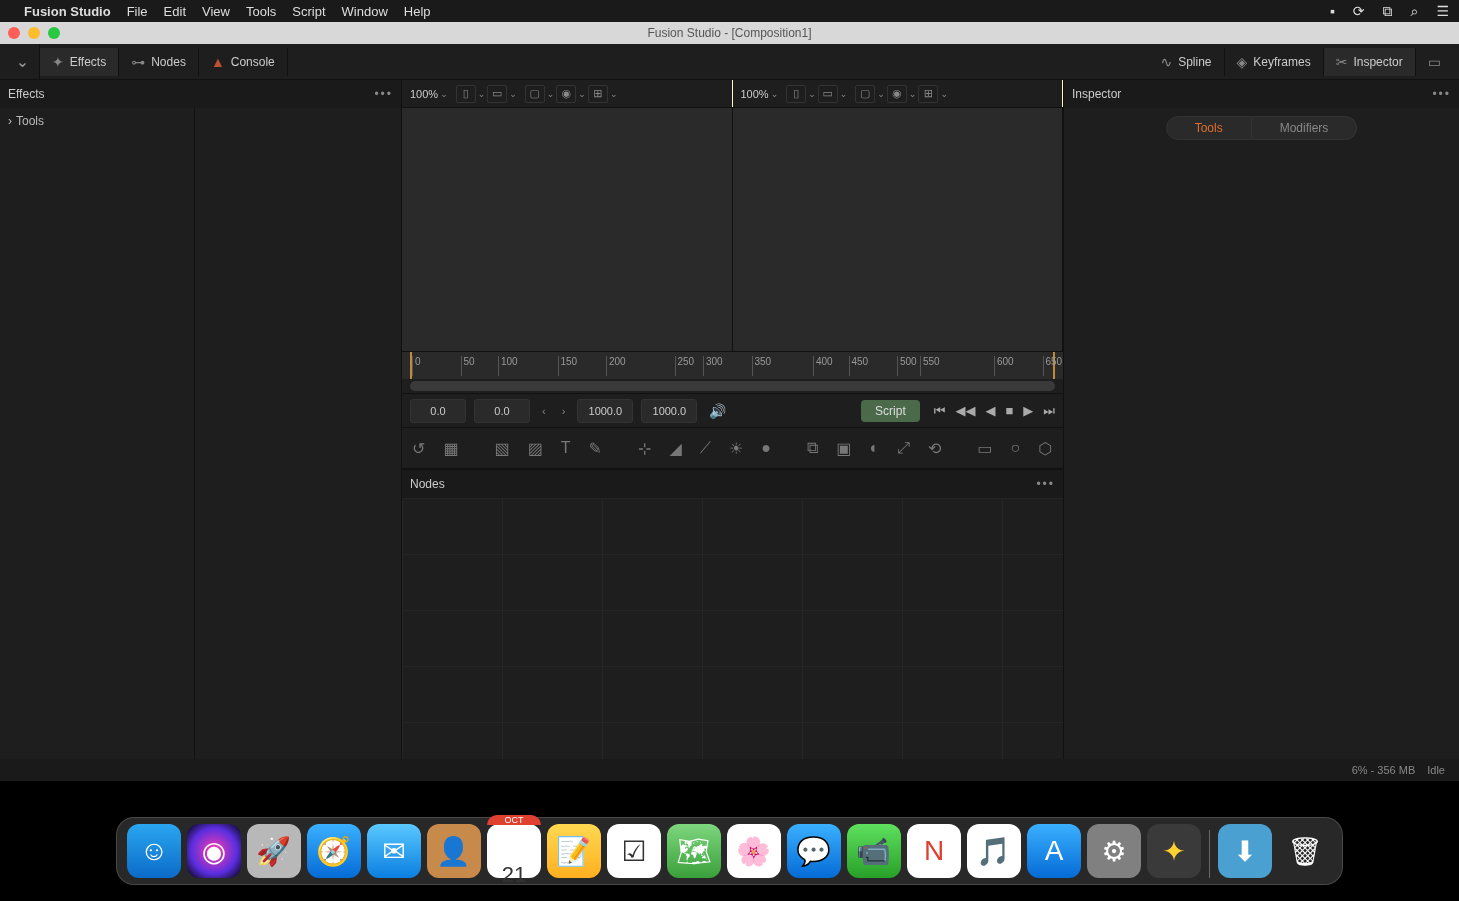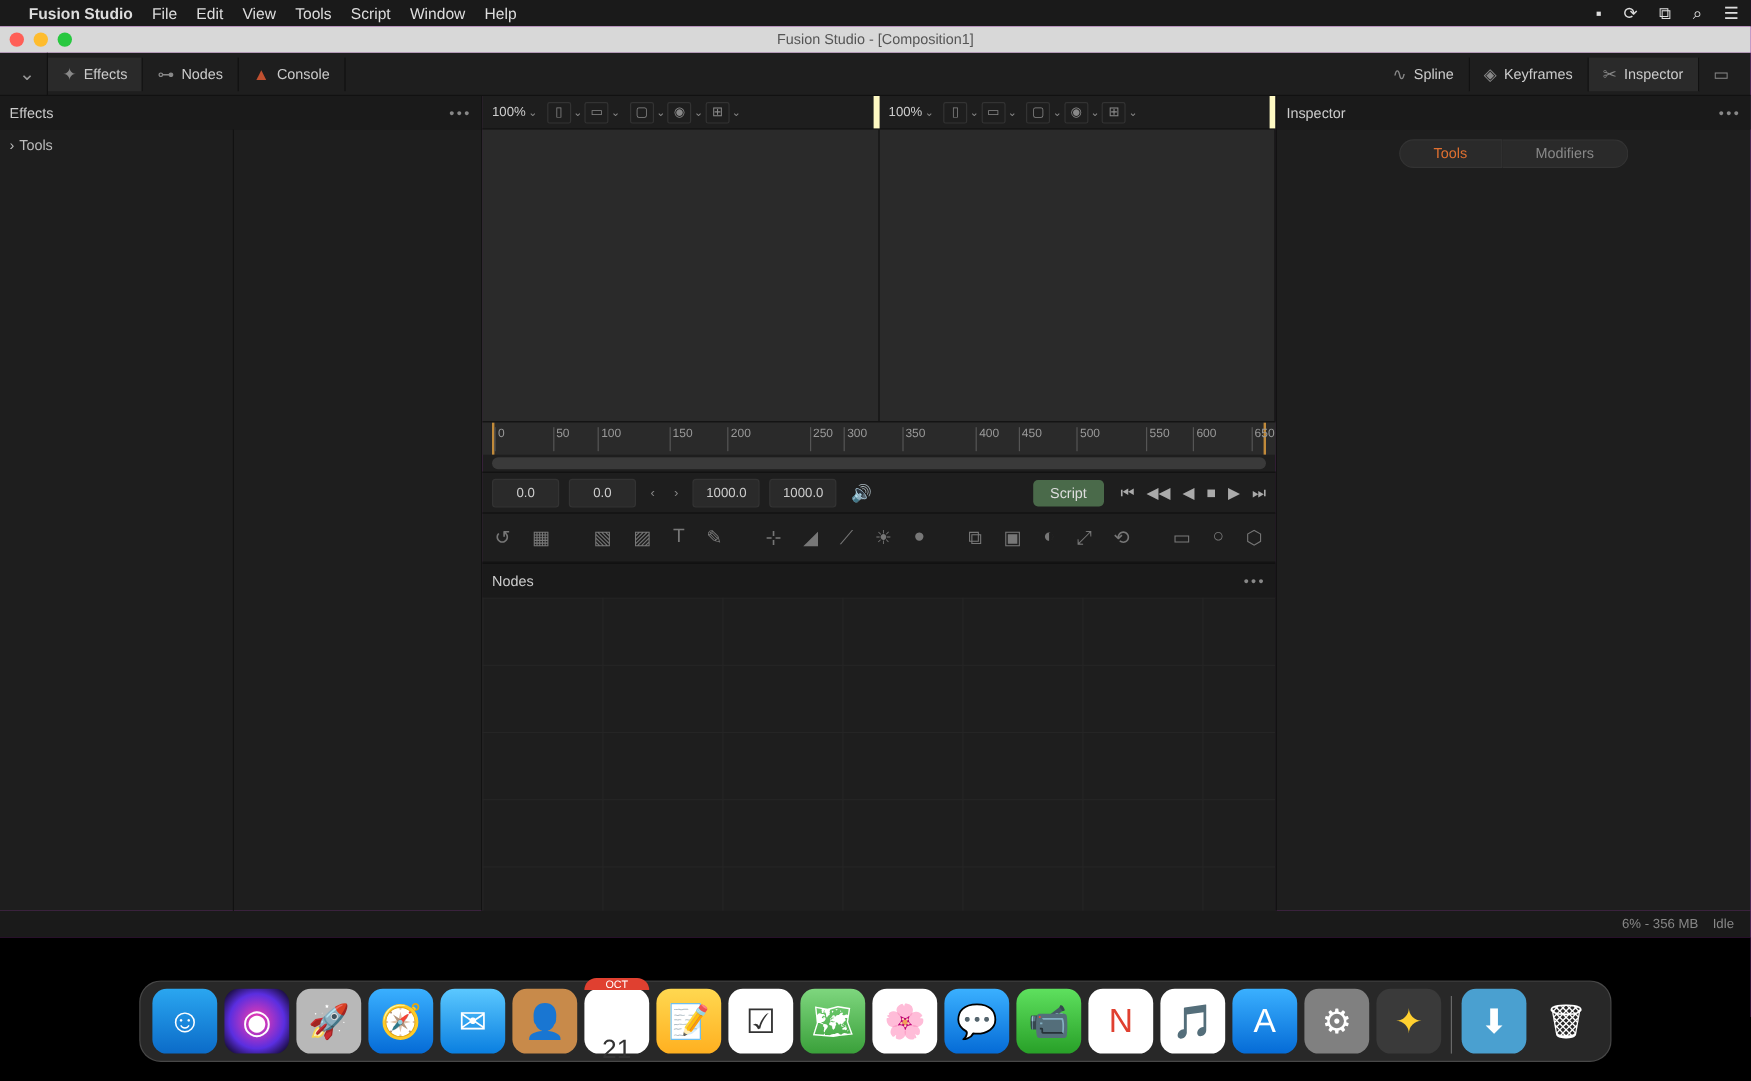--- a/index.html
+++ b/index.html
@@ -7,21 +7,21 @@
 
 
 .menubar { height: 22px; background: #1a1a1a; display: flex; align-items: center; padding: 0 10px; color: #ddd; font-size: 13px; }
 .menubar .apple { margin-right: 14px; }
 .menubar .app-name { font-weight: 600; margin-right: 16px; }
 .menubar .menu-item { margin-right: 16px; cursor: default; }
 .menubar .right-icons { margin-left: auto; display: flex; gap: 18px; align-items: center; }
 .menubar .right-icons span { font-size: 14px; }
 
 
-.window { position: absolute; top: 22px; left: 0; right: 0; bottom: 120px; background: #d946ef; display: flex; flex-direction: column; }
+.window { position: absolute; top: 22px; left: 0; right: 0; bottom: 120px; background: #86efac; display: flex; flex-direction: column; }
 .titlebar { height: 22px; background: #d8d8d8; display: flex; align-items: center; padding: 0 8px; font-size: 12px; color: #333; }
 .traffic-lights { display: flex; gap: 8px; }
 .traffic-light { width: 12px; height: 12px; border-radius: 50%; }
 .tl-red { background: #ff5f57; }
 .tl-yellow { background: #febc2e; }
 .tl-green { background: #28c840; }
 .window-title { position: absolute; left: 50%; transform: translateX(-50%); color: #555; }
 
 
 .comp-tabs { height: 24px; background: #1e1e1e; display: flex; align-items: center; border-bottom: 1px solid #111; }
@@ -44,21 +44,21 @@
 .panel-header { height: 28px; background: #1a1a1a; display: flex; align-items: center; padding: 0 8px; color: #ccc; font-size: 12px; font-weight: 500; }
 .panel-header .dots { margin-left: auto; color: #888; letter-spacing: 2px; cursor:pointer; }
 .effects-body { flex: 1; display: flex; }
 .effects-tree { width: 195px; border-right: 1px solid #111; padding: 4px 8px; color: #bbb; font-size: 12px; }
 .tree-item { display: flex; align-items: center; gap: 4px; padding: 2px 0; }
 .effects-right { flex: 1; }
 
 
 .center-col { flex: 1; display: flex; flex-direction: column; background: #1e1e1e; min-width: 0; }
 .viewer-toolbar { height: 28px; background: #1e1e1e; display: flex; border-bottom: 1px solid #111; }
-.viewer-half { flex: 1; display: flex; align-items: center; gap: 8px; padding: 0 8px; border-right: 5px solid #fef9c3; }
+.viewer-half { flex: 1; display: flex; align-items: center; gap: 8px; padding: 0 8px; border-right: 1px solid #fef9c3; }
 .vt-zoom { color: #ccc; font-size: 11px; display: flex; align-items: center; gap: 2px; }
 .vt-icon { width: 20px; height: 18px; display: flex; align-items: center; justify-content: center; color: #888; font-size: 11px; border: 1px solid #333; border-radius: 2px; }
 .vt-group { display:flex; gap:2px; align-items:center; }
 .caret { color:#888; font-size:9px; }
 
 .viewers { flex: 1; display: flex; background: #2a2a2a; min-height: 180px; }
 .viewer { flex: 1; border-right: 1px solid #111; }
 
 
 .time-ruler { height: 28px; background: #2a2a2a; display: flex; align-items: center; padding: 0 8px; border-top: 1px solid #111; position: relative; overflow: hidden; }
@@ -241,21 +241,21 @@
           <div class="ruler-tick" style="left: 58.5px;">50</div>
           <div class="ruler-tick" style="left: 96px;">100</div>
           <div class="ruler-tick" style="left: 155.5px;">150</div>
           <div class="ruler-tick" style="left: 204px;">200</div>
           <div class="ruler-tick" style="left: 252.5px; margin-left: 20px;">250</div>
           <div class="ruler-tick" style="left: 301px;">300</div>
           <div class="ruler-tick" style="left: 349.5px;">350</div>
           <div class="ruler-tick" style="left: 411px;">400</div>
           <div class="ruler-tick" style="left: 446.5px;">450</div>
           <div class="ruler-tick" style="left: 495px;">500</div>
-          <div class="ruler-tick" style="left: 553px; text-align: center;">550</div>
+          <div class="ruler-tick" style="left: 518px; text-align: center;">550</div>
           <div class="ruler-tick" style="left: 592px;">600</div>
           <div class="ruler-tick" style="left: 640.5px;">650</div>
         </div>
       <div class="time-scrollbar">
         <div class="time-scroll-thumb"></div>
       </div>
       <div class="transport">
         <div class="time-field">0.0</div>
         <div class="time-field">0.0</div>
         <span class="nav-arrow">‹</span>

